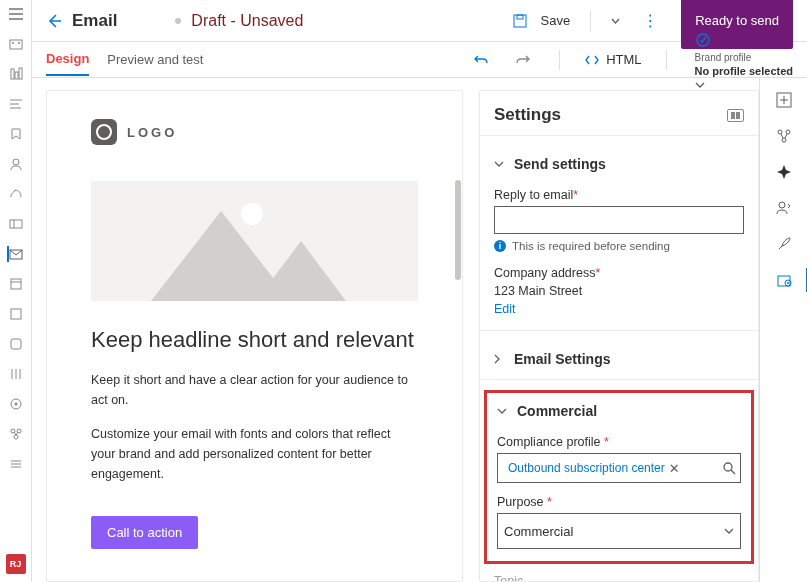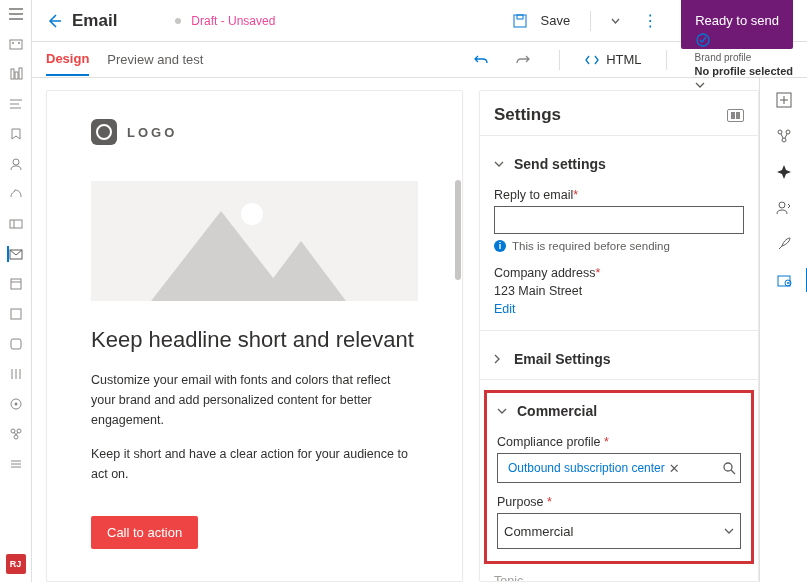--- a/index.html
+++ b/index.html
@@ -8,21 +8,21 @@
   .leftrail .hamburger, .leftrail .railicon { width:16px; height:16px; display:flex; align-items:center; justify-content:center; color:#605e5c; cursor:pointer; }
   .leftrail .marked { border-left:2px solid #0078d4; padding-left:0; margin-left:-2px; }
   .leftrail .spacer { flex:1; }
   .leftrail .avatar { width:20px; height:20px; background:#d13438; color:#fff; font-size:9px; font-weight:600; border-radius:2px; display:flex; align-items:center; justify-content:center; margin-bottom:8px; }
   svg { display:block; }
 
   .hdr { position:absolute; left:32px; right:0; top:0; height:42px; border-bottom:1px solid #e1dfdd; display:flex; align-items:center; padding:0 14px; gap:10px; }
   .back { color:#0078d4; cursor:pointer; }
   .title { font-size:17px; font-weight:600; }
   .status-dot { width:6px; height:6px; border-radius:50%; background:#c8c6c4; margin-left:48px; }
-  .status-text { font-size:12px; color:#ec4899; }
+  .status-text { font-size:16px; color:#7f1d1d; }
   .hdr .grow { flex:1; }
   .save-btn { display:flex; align-items:center; gap:14px; color:#323130; font-size:13px; cursor:pointer; padding:4px 6px; }
   .save-btn .chev { color:#605e5c; }
   .vsep { width:1px; height:20px; background:#e1dfdd; margin:0 6px; }
   .more { color:#0078d4; font-size:16px; padding:0 6px; cursor:pointer; letter-spacing:1px; }
   .primary-btn { background:#701a75; color:#fff; border:none; padding:21px 14px; font-size:13px; border-radius:2px; cursor:pointer; margin-left:6px; }
 
   .subhdr { position:absolute; left:32px; right:0; top:42px; height:36px; border-bottom:1px solid #e1dfdd; display:flex; align-items:center; padding:0 14px; gap:18px; }
   .tab { font-size:13px; color:#605e5c; cursor:pointer; padding:8px 0; }
   .tab.active { color:#ef4444; border-bottom:2px solid #0078d4; font-weight:700; }
@@ -40,21 +40,21 @@
   .logo-row { display:flex; align-items:center; gap:10px; color:#605e5c; margin-bottom:36px; }
   .logo-badge { width:26px; height:26px; border-radius:6px; background:#605e5c; display:flex; align-items:center; justify-content:center; }
   .logo-badge::after { content:""; width:12px; height:12px; border:2px solid #fff; border-radius:50%; }
   .logo-text { letter-spacing:3px; font-weight:600; font-size:13px; }
   .hero-img { width:100%; height:120px; background:#f3f2f1; display:flex; align-items:flex-end; justify-content:center; position:relative; overflow:hidden; margin-bottom:24px; }
   .mtn1 { width:0; height:0; border-left:70px solid transparent; border-right:70px solid transparent; border-bottom:90px solid #d2d0ce; position:absolute; left:60px; bottom:0; }
   .mtn2 { width:0; height:0; border-left:45px solid transparent; border-right:45px solid transparent; border-bottom:60px solid #d2d0ce; position:absolute; left:165px; bottom:0; }
   .sun { width:22px; height:22px; border-radius:50%; background:#fff; position:absolute; left:150px; top:22px; }
   .headline { font-size:22px; font-weight:400; line-height:1.4; margin-bottom:14px; color:#323130; }
   .body-text { font-size:12.5px; color:#323130; line-height:1.6; margin-bottom:14px; }
-  .cta { background:#ef4444; color:#fff; border:none; padding:9px 16px; font-size:13px; border-radius:2px; cursor:pointer; margin-top:18px; }
+  .cta { background:#8b5cf6; color:#fff; border:none; padding:9px 16px; font-size:13px; border-radius:2px; cursor:pointer; margin-top:18px; }
 
   .panel { width:280px; background:#fff; border:1px solid #edebe9; border-radius:2px; box-shadow:0 1px 2px rgba(0,0,0,.05); padding:14px 14px 8px; overflow-y:auto; height:100%; }
   .panel h2 { font-size:17px; font-weight:600; margin-bottom:4px; display:flex; align-items:center; justify-content:space-between; }
   .detach { border:1px solid #8a8886; border-radius:2px; padding:2px 3px; font-size:10px; display:flex; gap:1px; }
   .detach span{ width:4px; height:7px; background:#8a8886; }
   .section-hdr { display:flex; align-items:center; gap:8px; font-size:14px; font-weight:600; padding:10px 0; cursor:pointer; }
   .section-hdr .arr { width:12px; display:flex; }
   .field-label { font-size:12.5px; color:#323130; margin-top:6px; margin-bottom:4px; }
   .req { color:#d13438; }
   .textbox { width:100%; border:1px solid #605e5c; height:28px; padding:3px 6px; font-size:13px; }
@@ -252,22 +252,22 @@
       <div class="logo-row">
         <div class="logo-badge"></div>
         <div class="logo-text">LOGO</div>
       </div>
       <div class="hero-img">
         <div class="sun"></div>
           <div class="mtn1"></div>
           <div class="mtn2"></div>
       </div>
       <div class="headline">Keep headline short and relevant</div>
+      <div class="body-text">Keep it short and have a clear action for your audience to act on.</div>
       <div class="body-text">Customize your email with fonts and colors that reflect your brand and add personalized content for better engagement.</div>
-      <div class="body-text">Keep it short and have a clear action for your audience to act on.</div>
       <button class="cta">Call to action</button>
     </div>
     <div class="scrollhint"></div>
   </div>
 
   <div class="panel">
     <h2>
       <span>Settings</span>
       <span class="detach">
           <span></span>

